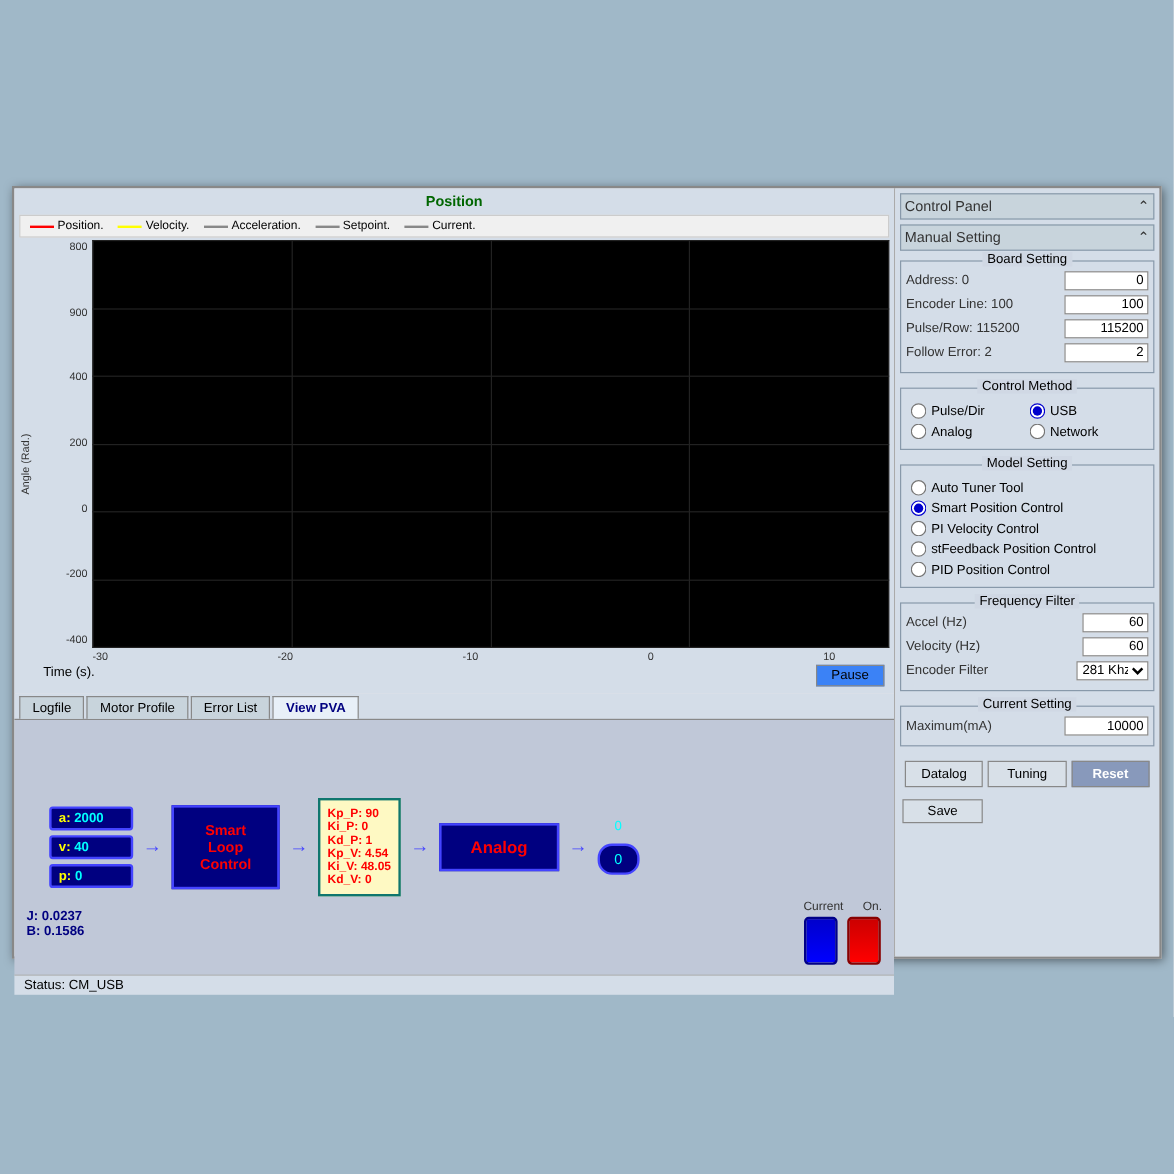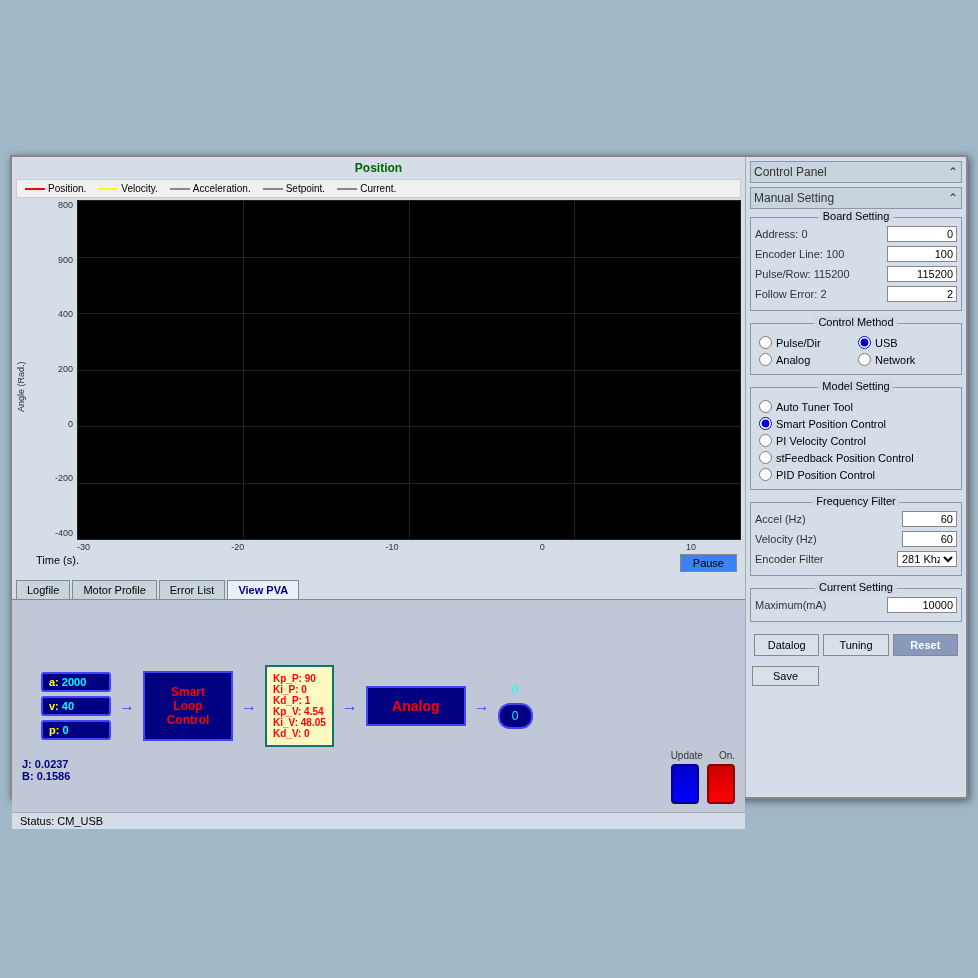--- a/index.html
+++ b/index.html
@@ -532,21 +532,21 @@
             <span>0.0237</span>
           </div>
           <div>
             <span>B: </span>
             <span>0.1586</span>
           </div>
         </div>
 
         <div style="position:absolute;right:10px;bottom:8px;display:flex;flex-direction:column;align-items:center;gap:3px;">
           <div style="display:flex;gap:16px;font-size:10px;color:#333;">
-            <span>Update</span>
+            <span>Current</span>
             <span>On.</span>
           </div>
           <div class="toggles-row">
             <div class="toggle-blue"></div>
             <div class="toggle-red"></div>
           </div>
         </div>
       </div>
 
       <div class="status-bar">

